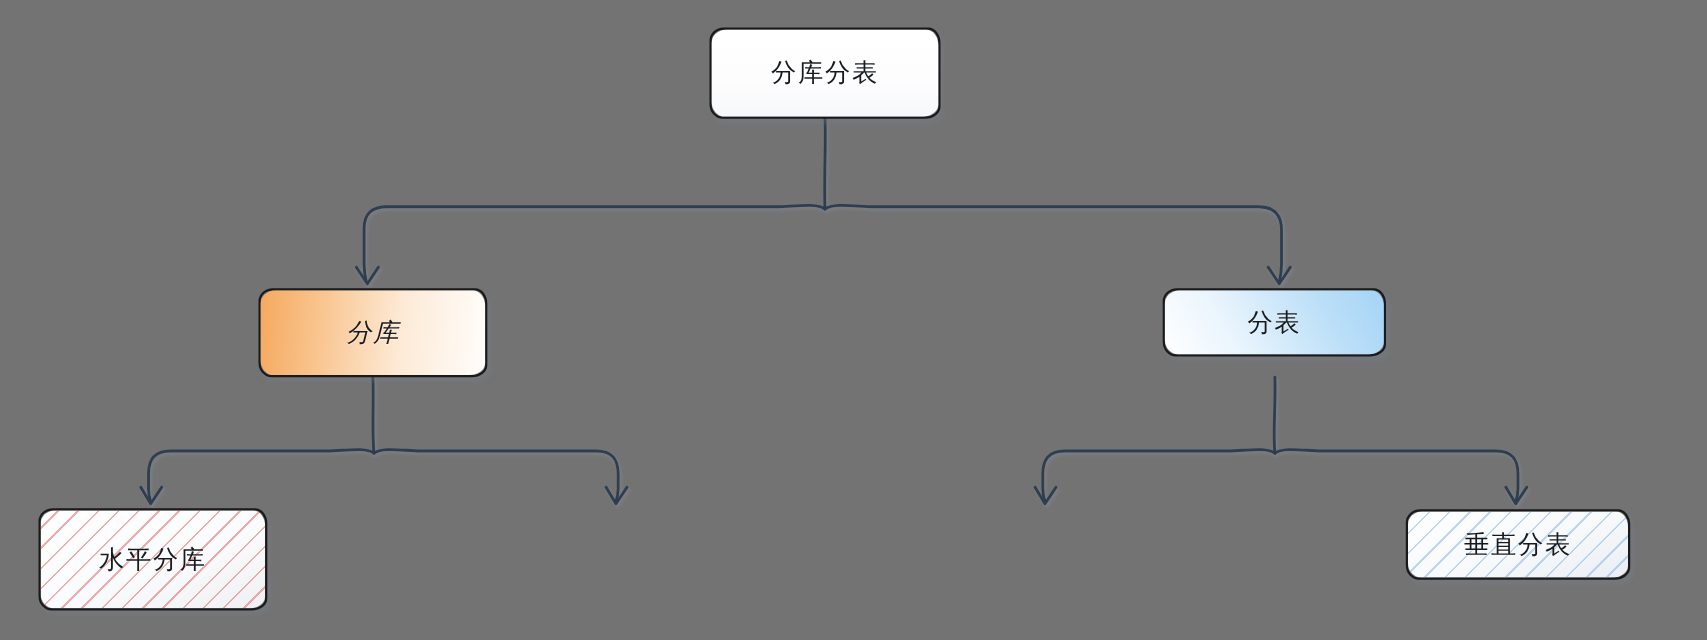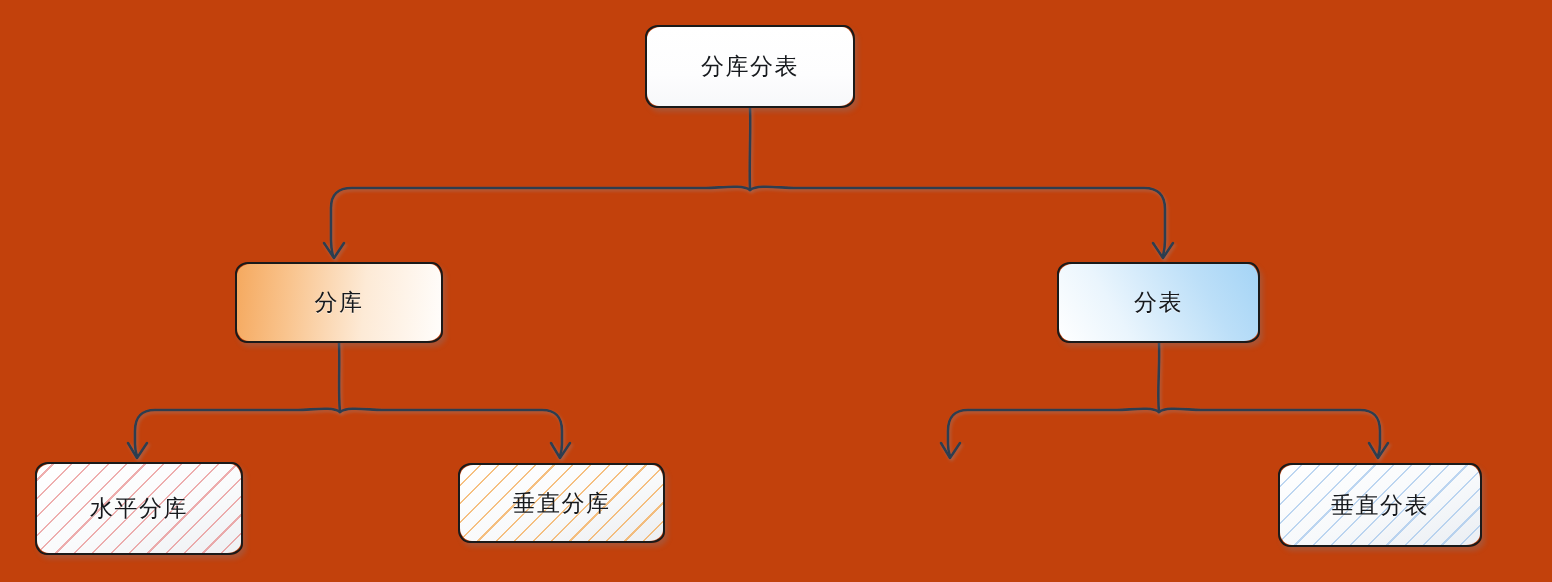--- a/index.html
+++ b/index.html
@@ -7,21 +7,21 @@
     padding: 0;
     background: #ffffff;
   }
   body {
     font-family: "Liberation Sans", "DejaVu Sans", sans-serif;
   }
   #canvas {
     position: relative;
     width: 1552px;
     height: 582px;
-    background: #c2410c;
+    background: #737373;
     overflow: hidden;
   }
   #edges {
     position: absolute;
     left: 0;
     top: 0;
     width: 1552px;
     height: 582px;
     pointer-events: none;
   }
@@ -145,39 +145,35 @@
       <path d="M941,443 L950,458 L960,443"></path>
       <path d="M1369,443 L1378,458 L1388,443"></path>
     </g>
   </svg>
 
   <div class="node n-root" style="left: 645px; top: 25px; width: 210px; height: 83px; border-color: rgb(26, 26, 26);">
     <span class="fill"></span>
     <span class="label">分库分表</span>
   </div>
 
-  <div class="node n-fenku" style="left: 235px; top: 262px; width: 208px; height: 81px; border-color: rgb(26, 26, 26);">
+  <div class="node n-fenku" style="left: 235px; top: 262px; width: 208px; height: 81px; border-color: rgb(26, 26, 26); font-style: italic;">
     <span class="fill"></span>
     <span class="label">分库</span>
   </div>
 
-  <div class="node n-fenbiao" style="left: 1057px; top: 262px; width: 203px; height: 81px; border-color: rgb(26, 26, 26);">
+  <div class="node n-fenbiao" style="left: 1057px; top: 262px; width: 203px; height: 62px; border-color: rgb(26, 26, 26);">
     <span class="fill"></span>
     <span class="label">分表</span>
   </div>
 
   <div class="node n-hatch-red" style="left: 35px; top: 462px; width: 208px; height: 93px; border-color: rgb(26, 26, 26);">
     <span class="fill"></span>
     <span class="label">水平分库</span>
   </div>
 
-  <div class="node n-hatch-orange" style="left: 458px; top: 463px; width: 207px; height: 80px; border-color: rgb(26, 26, 26);">
-    <span class="fill"></span>
-    <span class="label">垂直分库</span>
-  </div>
 
 
-  <div class="node n-hatch-blue" style="left: 1278px; top: 463px; width: 204px; height: 84px; border-color: rgb(26, 26, 26);">
+  <div class="node n-hatch-blue" style="left: 1278px; top: 463px; width: 204px; height: 64px; border-color: rgb(26, 26, 26);">
     <span class="fill"></span>
     <span class="label">垂直分表</span>
   </div>
 
 </div>
 
 </body></html>

